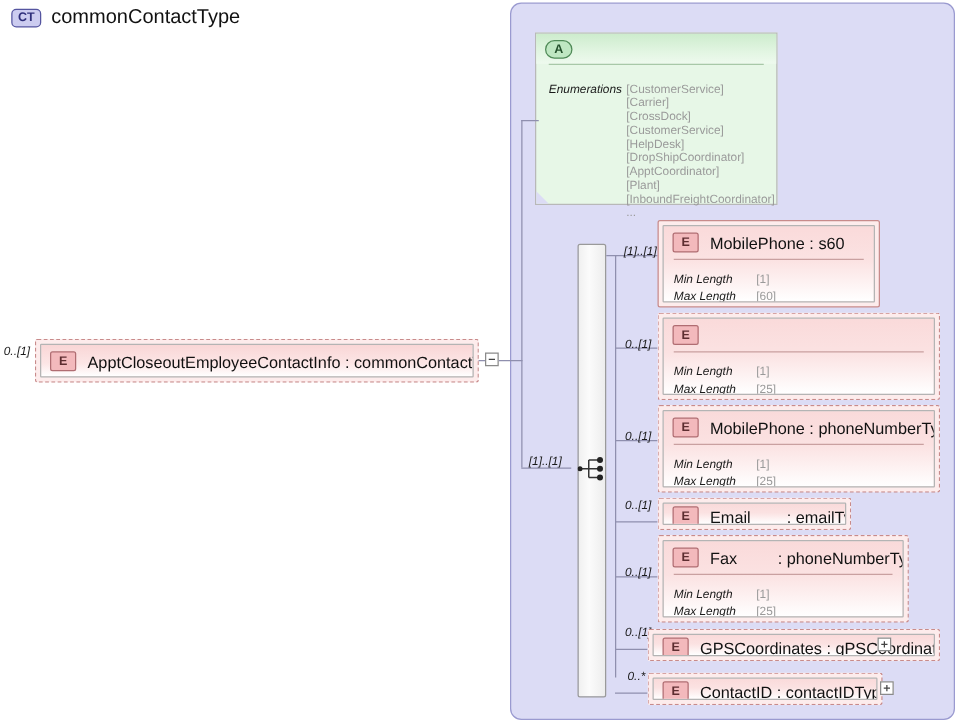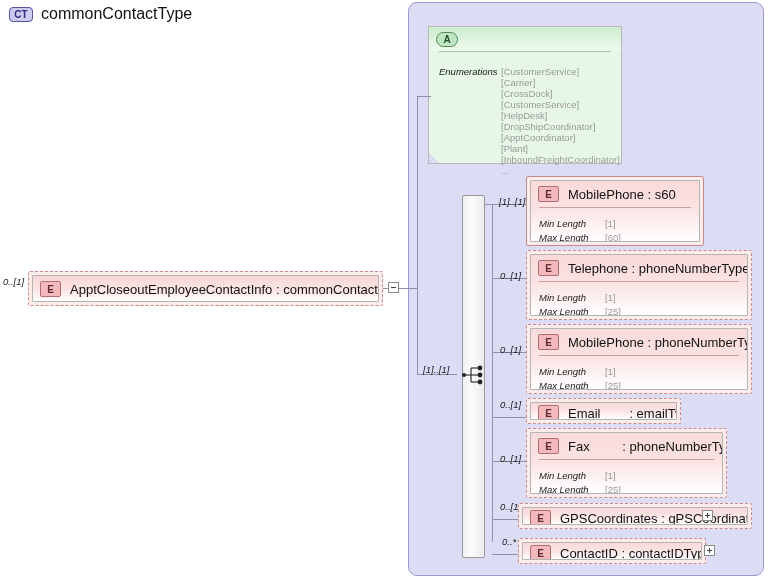--- a/index.html
+++ b/index.html
@@ -301,21 +301,20 @@
           <span class="fval">[Preserve]</span>
         </div>
       </div>
     </div>
   </div>
 
   <div class="elembox" style="left:526px;top:250px;width:226px;height:70px;">
     <div class="inner">
       <div class="hdrrow">
         <span class="badge">E</span>
-        <span class="ename">Telephone : phoneNumberType</span>
       </div>
       <div class="facets">
         <div class="facetrow">
           <span class="fname">Min Length</span>
           <span class="fval">[1]</span>
         </div>
         <div class="facetrow">
           <span class="fname">Max Length</span>
           <span class="fval">[25]</span>
         </div>

